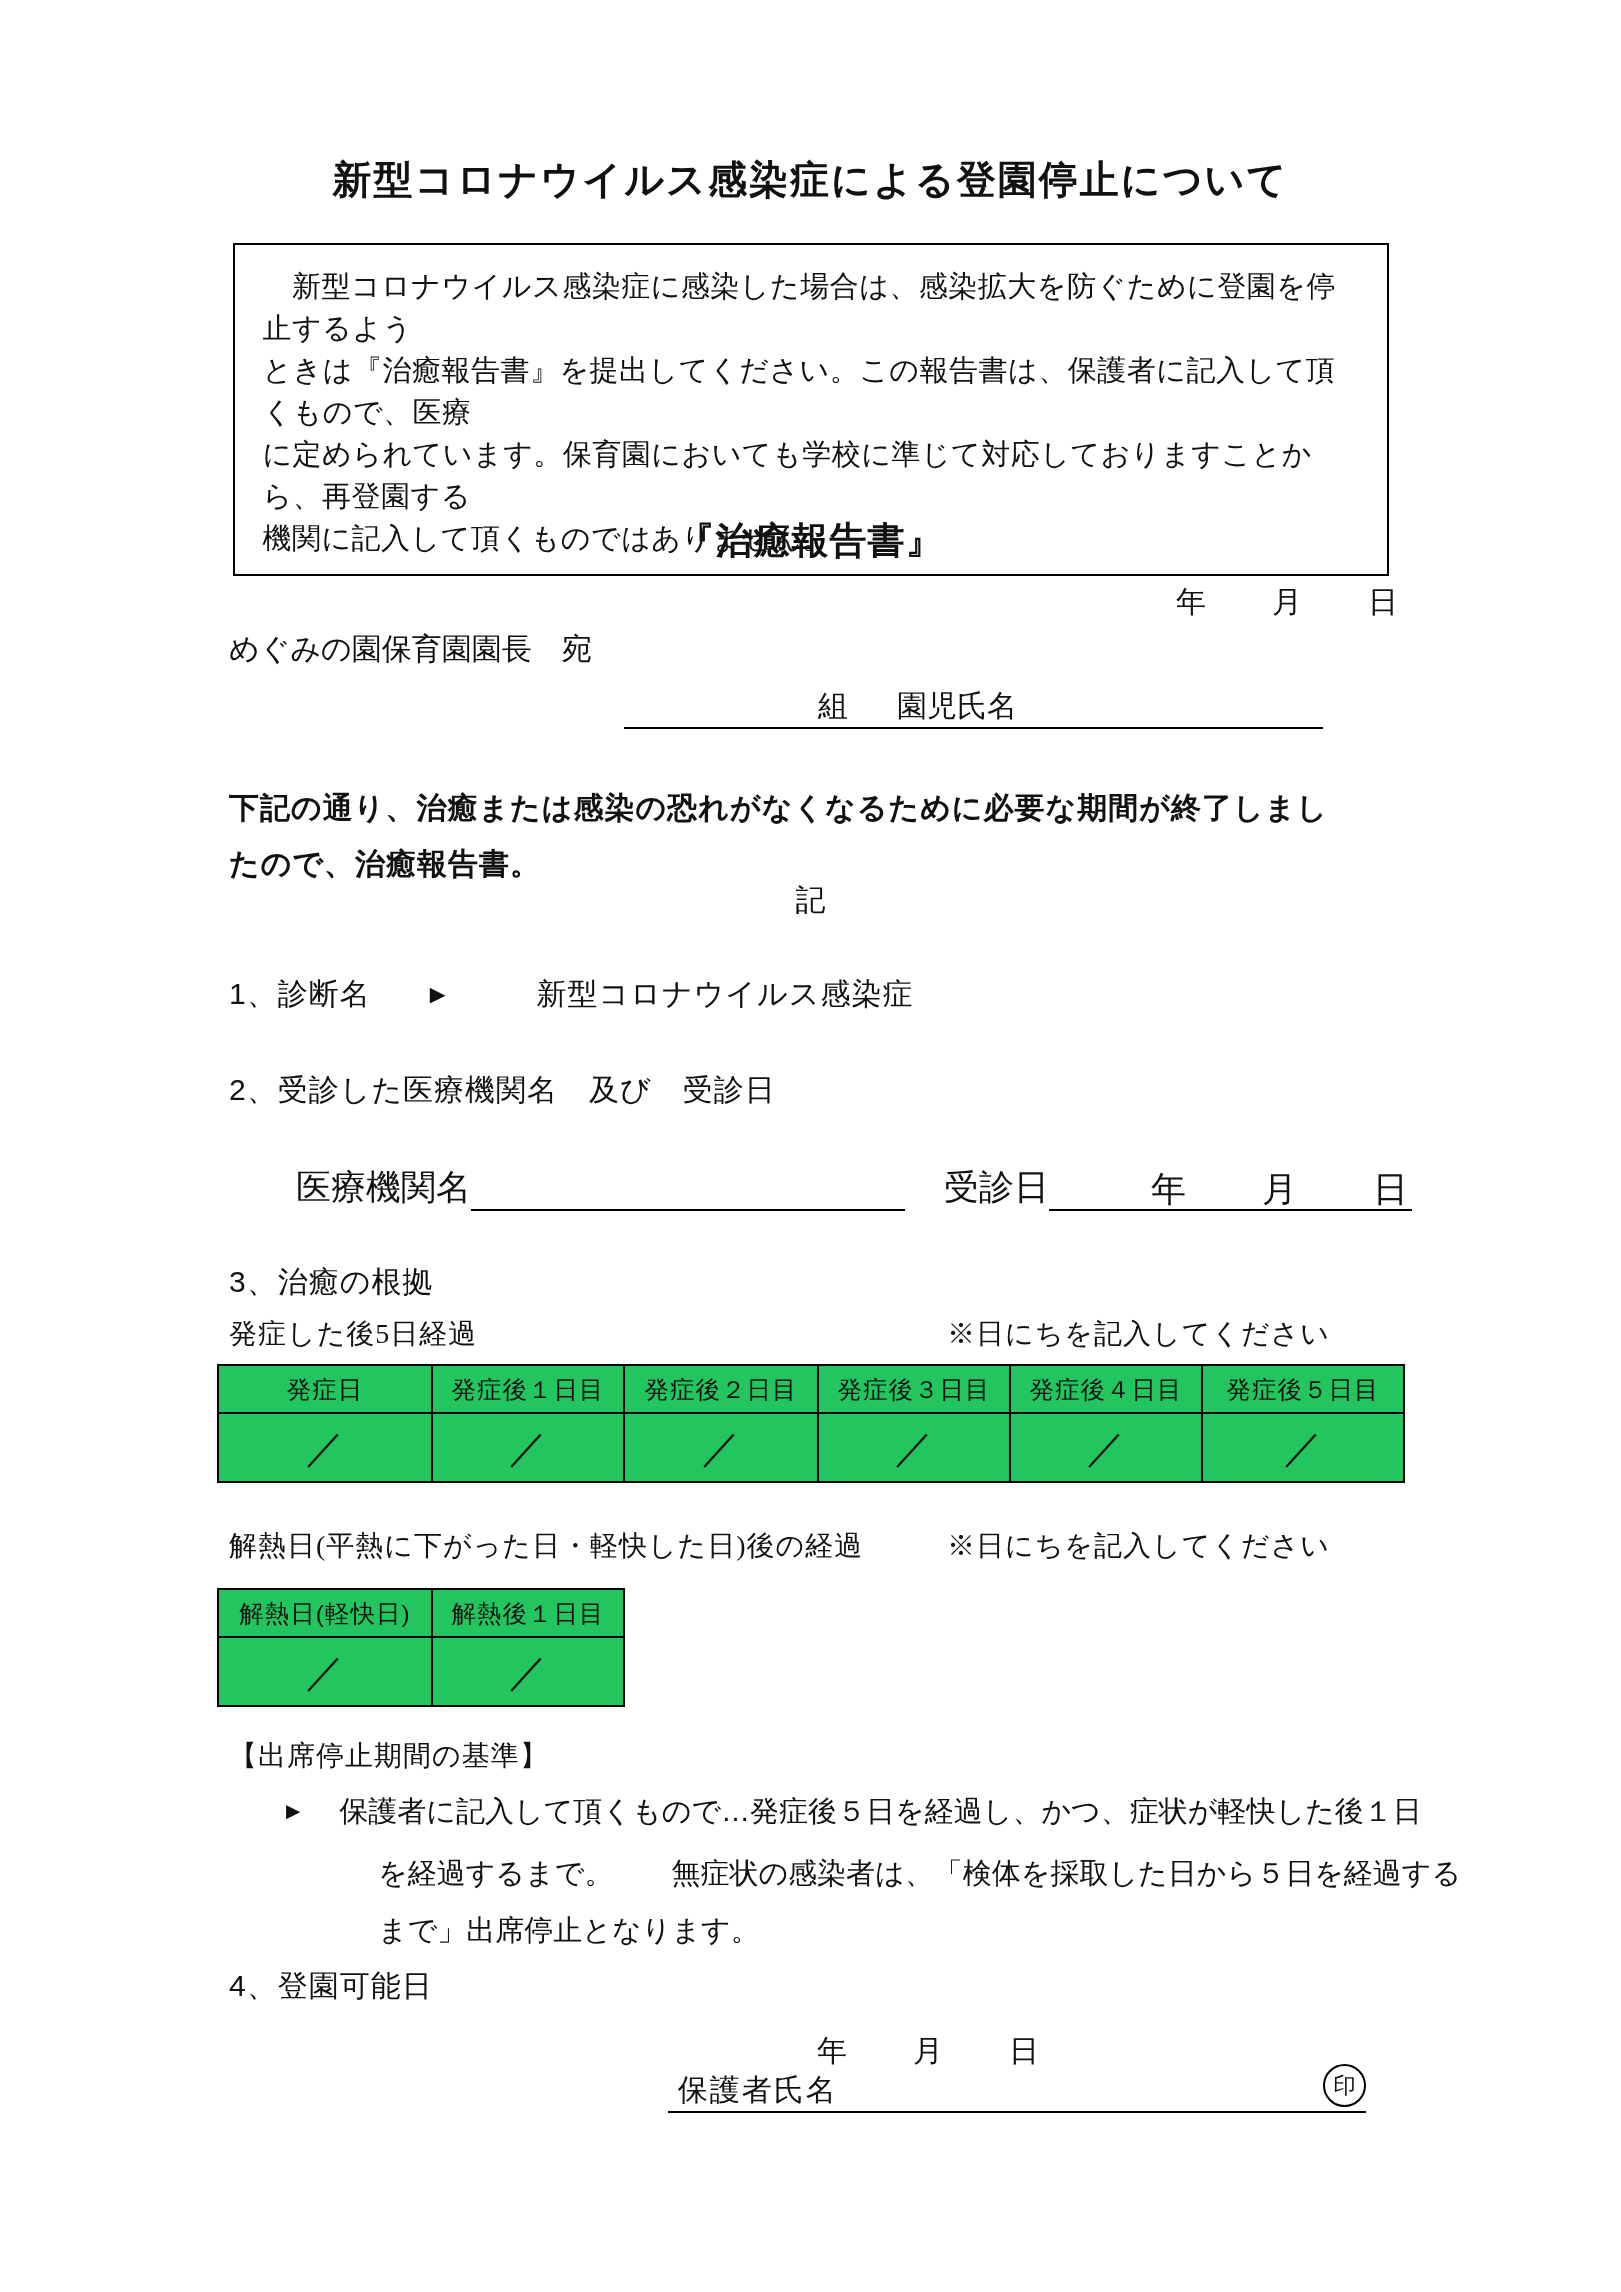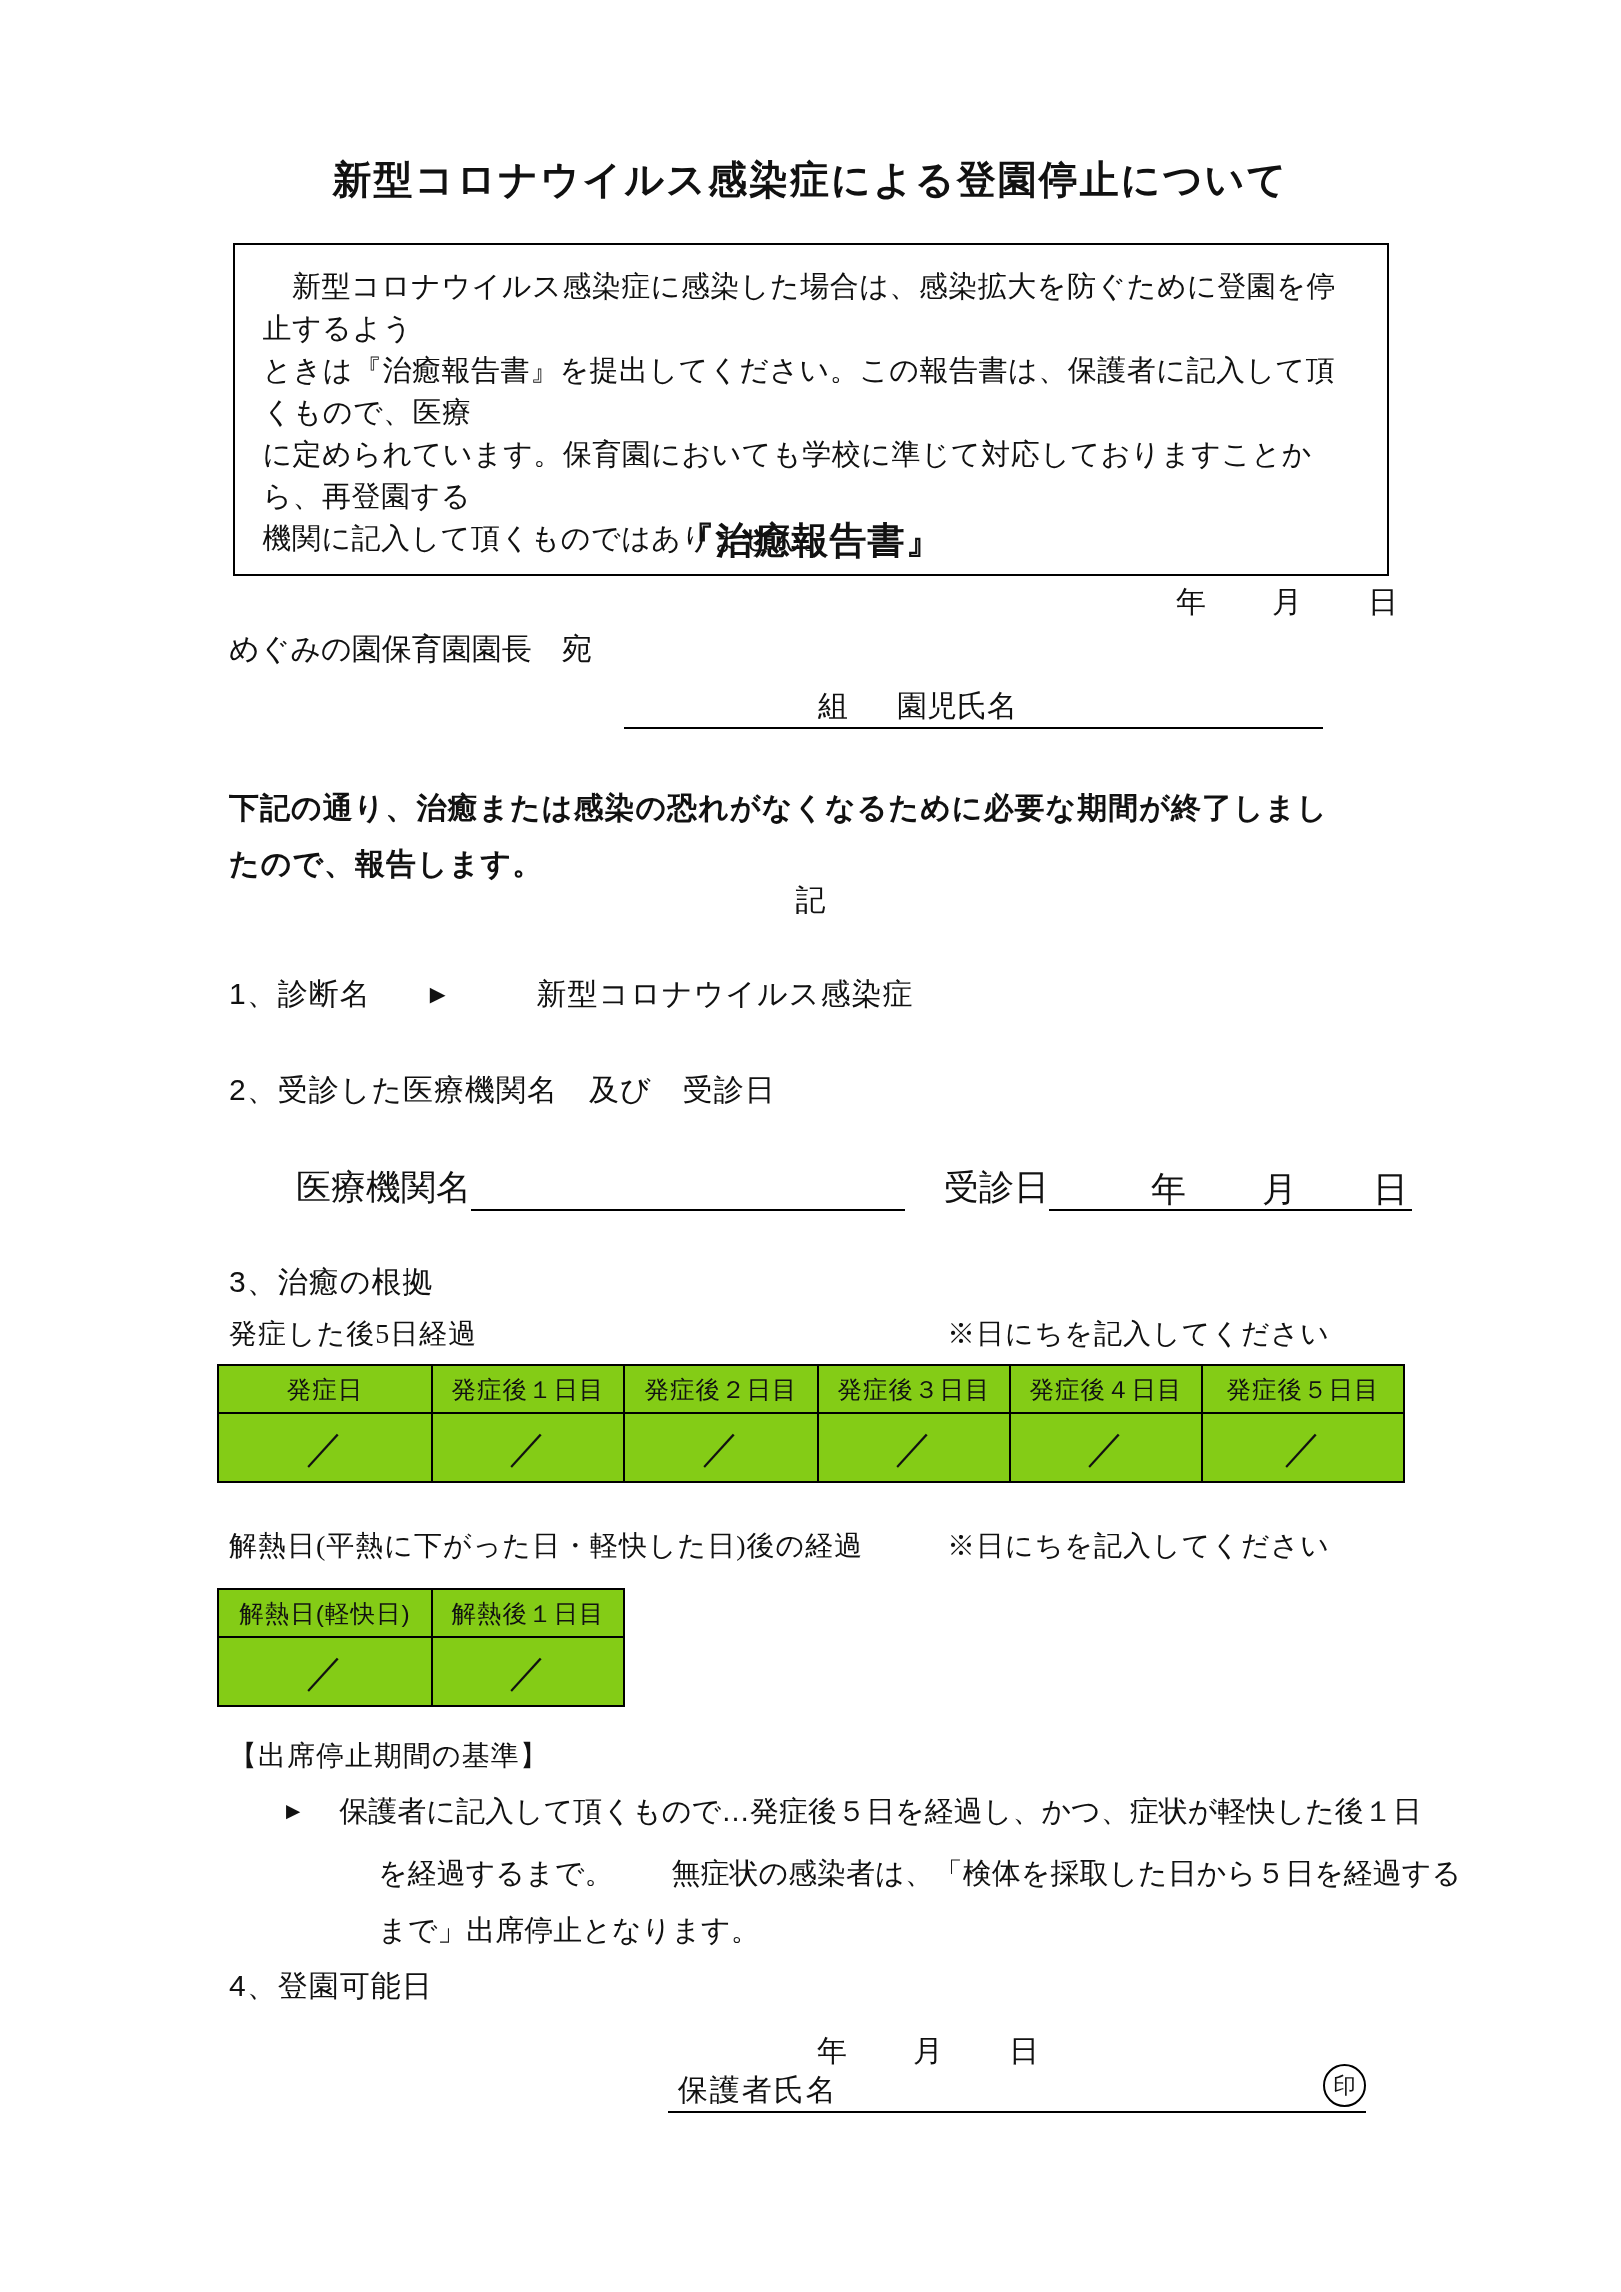--- a/index.html
+++ b/index.html
@@ -42,21 +42,21 @@
   .ul1{width:434px;}
   .ul2{width:363px;padding-left:102px;letter-spacing:2px;box-sizing:border-box;}
   .visit-label{margin-left:39px;}
   .item3{left:229px;top:1262px;}
   .serif-caption{font-family:"Liberation Serif","DejaVu Serif",serif;font-size:28px;letter-spacing:1px;white-space:nowrap;}
   .onset-caption{left:229px;top:1315px;}
   .note1{left:947px;top:1315px;}
   .fever-caption{left:229px;top:1527px;}
   .note2{left:947px;top:1527px;}
   
-  table.form{border-collapse:collapse;table-layout:fixed;border:2.9px solid #000;background:#84cc16;}
+  table.form{border-collapse:collapse;table-layout:fixed;border:2.9px solid #000;background:#22c55e;}
   table.form td{border:2px solid #000;text-align:center;vertical-align:middle;padding:0;}
   .t1{left:217px;top:1364px;}
   .t2{left:217px;top:1588px;}
   tr.hrow td{height:46px;font-size:24.5px;letter-spacing:1px;}
   tr.drow td{height:67px;font-size:39px;font-weight:300;}
   
   .criteria-title{left:229px;top:1737px;font-size:28px;letter-spacing:1px;}
   .b1{left:286px;top:1792px;font-size:29px;white-space:nowrap;}
   .b1 .bullet{font-size:18.6px;vertical-align:3.9px;margin-right:39px;}
   .b2{left:378px;top:1854px;font-size:29px;white-space:nowrap;}
@@ -96,21 +96,21 @@
 
   <div class="abs addressee">めぐみの園保育園園長　宛</div>
 
   <div class="abs class-line">
     <span>組</span>
     <span>園児氏名</span>
   </div>
 
   <div class="abs para">
     <div>下記の通り、治癒または感染の恐れがなくなるために必要な期間が終了しまし</div>
-    <div>たので、報告します。</div>
+    <div>たので、治癒報告書。</div>
   </div>
 
   <div class="abs ki">記</div>
 
   <div class="abs item item1">
     <span>1、</span><span>診断名</span><span class="arrow">▶</span><span class="val">新型コロナウイルス感染症</span>
   </div>
 
   <div class="abs item item2">
     <span>2、</span><span>受診した医療機関名　及び　受診日</span>

